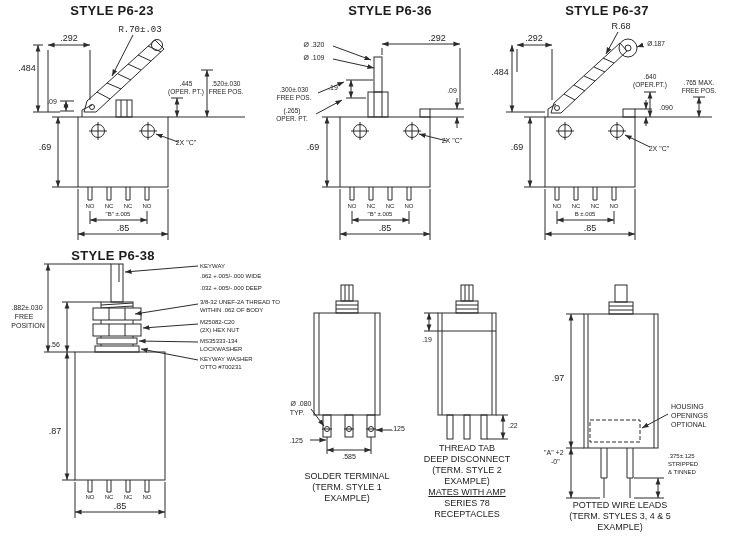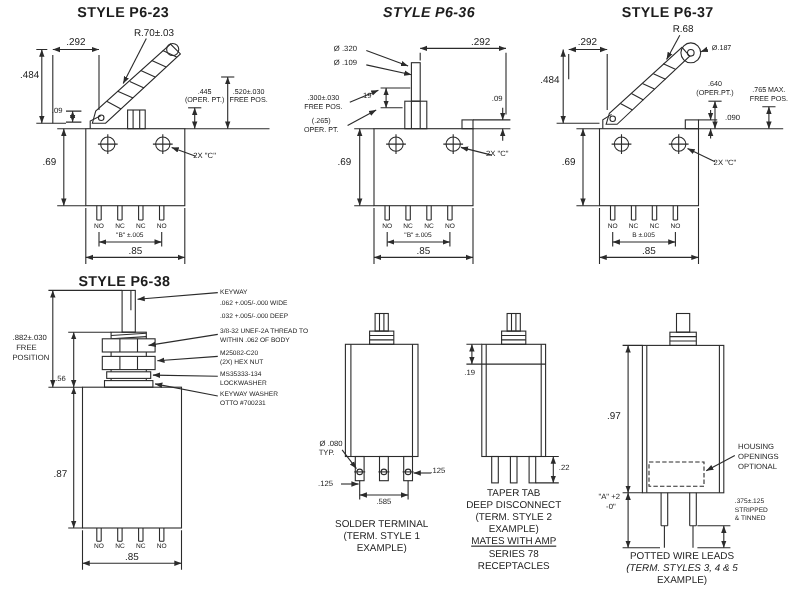--- a/index.html
+++ b/index.html
@@ -231,26 +231,26 @@
           <line x1="668" y1="414" x2="642" y2="428" marker-end="url(#ar)"></line>
           <path d="M634,478 h30 M634,498 h30"></path>
           <line x1="658" y1="478" x2="658" y2="498" marker-start="url(#ar)" marker-end="url(#ar)"></line>
         </g>
       </g>
 
     </g>
   </svg>
 
   <div class="lbl t c" style="left:112px; top:4px;">STYLE P6-23</div>
-  <div class="lbl t c" style="left:390px; top:4px;font-style:italic;">STYLE P6-36</div>
+  <div class="lbl t c" style="left:390px; top:4px;">STYLE P6-36</div>
   <div class="lbl t c" style="left:607px; top:4px;">STYLE P6-37</div>
   <div class="lbl t c" style="left:113px; top:249px;">STYLE P6-38</div>
 
   <div class="lbl c" style="left:69px; top:34px;">.292</div>
-  <div class="lbl c" style="left:140px; top:26px;">R.70±.03</div>
+  <div class="lbl c" style="left:140px; top:26px;font-family:Liberation Mono, monospace;">R.70±.03</div>
   <div class="lbl c" style="left:27px; top:64px;">.484</div>
   <div class="lbl c s7" style="left:52px; top:98px;">.09</div>
   <div class="lbl c s65" style="left:186px; top:81px;">.445</div>
   <div class="lbl c s65" style="left:186px; top:89px;">(OPER. PT.)</div>
   <div class="lbl c s65" style="left:226px; top:81px;">.520±.030</div>
   <div class="lbl c s65" style="left:226px; top:89px;">FREE POS.</div>
   <div class="lbl c" style="left:45px; top:143px;">.69</div>
   <div class="lbl c s7" style="left:186px; top:139px;">2X "C"</div>
   <div class="lbl c s6" style="left:90px; top:203px;">NO</div>
   <div class="lbl c s6" style="left:109px; top:203px;">NC</div>
@@ -321,34 +321,34 @@
   <div class="lbl c s7" style="left:297px; top:409px;">TYP.</div>
   <div class="lbl c s7" style="left:296px; top:437px;">.125</div>
   <div class="lbl c s7" style="left:398px; top:425px;">.125</div>
   <div class="lbl c s7" style="left:349px; top:453px;">.585</div>
   <div class="lbl c cap" style="left:347px; top:472px;">SOLDER TERMINAL</div>
   <div class="lbl c cap" style="left:347px; top:483px;">(TERM. STYLE 1</div>
   <div class="lbl c cap" style="left:347px; top:494px;">EXAMPLE)</div>
 
   <div class="lbl c s7" style="left:427px; top:336px;">.19</div>
   <div class="lbl s7" style="left:508px; top:422px;">.22</div>
-  <div class="lbl c cap" style="left:467px; top:444px;">TAPER TAB</div>
+  <div class="lbl c cap" style="left:467px; top:444px;">THREAD TAB</div>
   <div class="lbl c cap" style="left:467px; top:455px;">DEEP DISCONNECT</div>
   <div class="lbl c cap" style="left:467px; top:466px;">(TERM. STYLE 2</div>
   <div class="lbl c cap" style="left:467px; top:477px;">EXAMPLE)</div>
   <div class="lbl c cap" style="left:467px; top:488px;text-decoration:underline;">MATES WITH AMP</div>
   <div class="lbl c cap" style="left:467px; top:499px;">SERIES 78</div>
   <div class="lbl c cap" style="left:467px; top:510px;">RECEPTACLES</div>
 
   <div class="lbl c" style="left:558px; top:374px;">.97</div>
   <div class="lbl s7" style="left:671px; top:403px;">HOUSING</div>
   <div class="lbl s7" style="left:671px; top:412px;">OPENINGS</div>
   <div class="lbl s7" style="left:671px; top:421px;">OPTIONAL</div>
   <div class="lbl s7" style="left:544px; top:449px;">"A" +2</div>
   <div class="lbl s7" style="left:551px; top:458px;">-0"</div>
   <div class="lbl s6" style="left:668px; top:453px;">.375±.125</div>
   <div class="lbl s6" style="left:668px; top:461px;">STRIPPED</div>
   <div class="lbl s6" style="left:668px; top:469px;">&amp; TINNED</div>
   <div class="lbl c cap" style="left:620px; top:501px;">POTTED WIRE LEADS</div>
-  <div class="lbl c cap" style="left:620px; top:512px;font-style:italic;">(TERM. STYLES 3, 4 &amp; 5</div>
+  <div class="lbl c cap" style="left:620px; top:512px;">(TERM. STYLES 3, 4 &amp; 5</div>
   <div class="lbl c cap" style="left:620px; top:523px;">EXAMPLE)</div>
 
 </div>
 
 </body></html>

